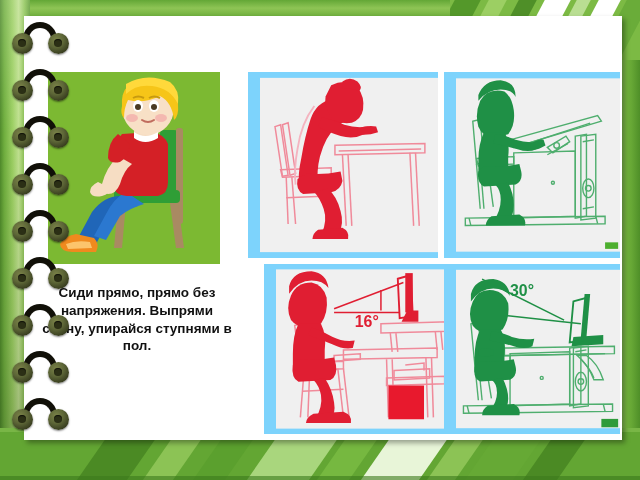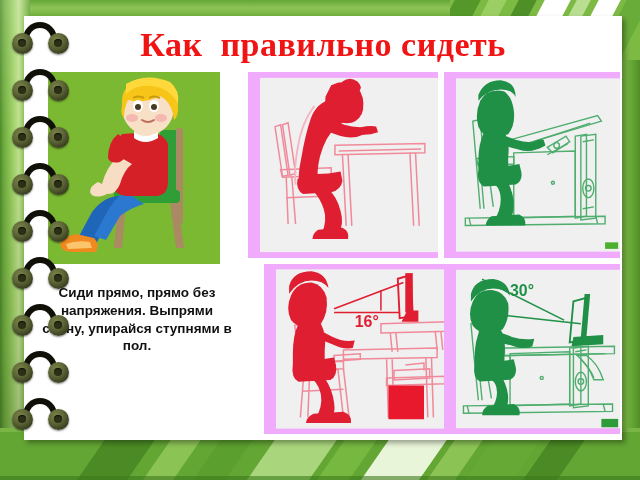--- a/index.html
+++ b/index.html
@@ -83,21 +83,21 @@
     position:absolute; left:0px; top:0px; width:172px; height:192px;
     background:#7cb932; overflow:hidden;
   }
   .caption {
     position:absolute; left:-6px; top:212px; width:190px;
     font-size:13.5px; font-weight:bold; color:#111; line-height:1.32;
     text-align:center;
   }
 
   .panel {
-    position:absolute; background:#f0abfc; overflow:hidden;padding-left:12px;
+    position:absolute; background:#7dd3fc; overflow:hidden;padding-left:12px;
   }
   .p-tm { left:200px; top:0px;   width:190px; height:186px; }
   .p-tr { left:396px; top:0px;   width:176px; height:186px; }
   .p-bm { left:216px; top:192px; width:190px; height:170px; }
   .p-br { left:396px; top:192px; width:176px; height:170px; }
 
   .panel svg, .photo-cell svg { display:block; width:100%; height:100%; }
 
   .angle-label { font-family:"Liberation Sans", sans-serif; font-weight:bold; }
 </style>
@@ -142,21 +142,20 @@
         <polygon points="508,-10 556,-10 506,62 458,62" fill="#66a935"></polygon>
         <polygon points="566,-10 600,-10 550,62 516,62" fill="#4b8a24"></polygon>
       </g>
       <rect x="0" y="0" width="640" height="4" fill="#8cc355" opacity=".55"></rect>
       <rect x="0" y="48" width="640" height="4" fill="#3c7a1c" opacity=".6"></rect>
     </svg>
   </div>
 
   <div class="page"></div>
 
-  <div class="title">Как  правильно сидеть</div>
 
   <div class="content">
 
     <div class="photo-cell">
       <svg viewBox="0 0 172 192" preserveAspectRatio="none">
         <rect x="0" y="0" width="172" height="192" fill="#7cb932"></rect>
 
         <rect x="112" y="58" width="18" height="70" rx="4" fill="#2f9e36"></rect>
 
         <rect x="128" y="56" width="7" height="96" rx="3" fill="#a98a62"></rect>

